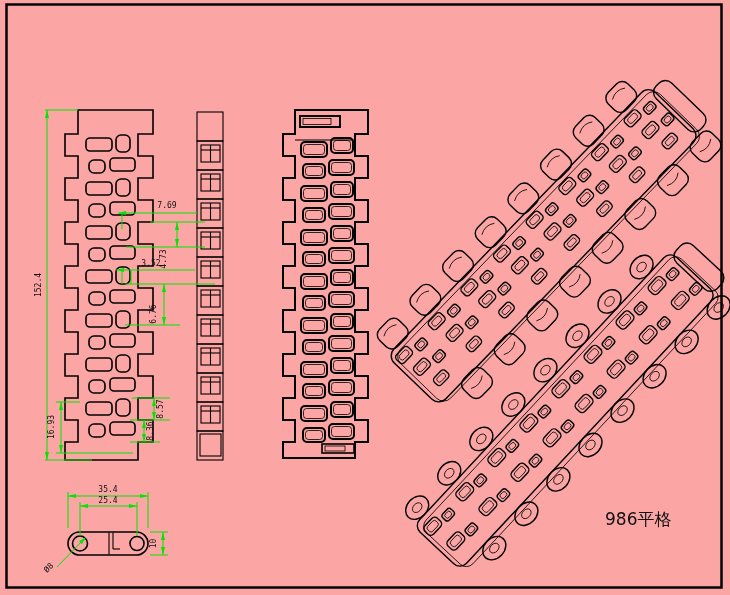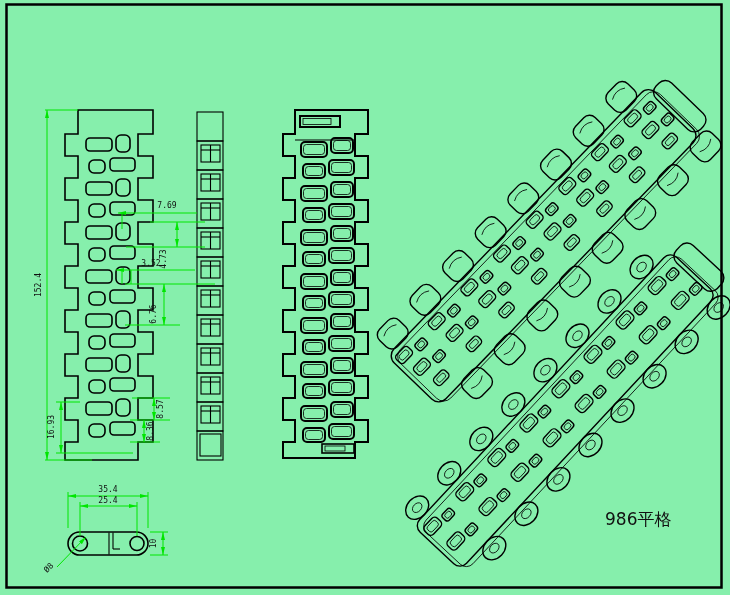--- a/index.html
+++ b/index.html
@@ -1,16 +1,16 @@
 <!DOCTYPE html>
 <html><head>
 <meta charset="utf-8">
 <style>
   html,body{margin:0;padding:0;background:#ffffff;}
-  #stage{position:relative;width:730px;height:595px;background:#86efac;overflow:hidden;
+  #stage{position:relative;width:730px;height:595px;background:#fca5a5;overflow:hidden;
          font-family:"Liberation Sans",sans-serif;}
   svg{display:block}
   .ol   {fill:none;stroke:#000;stroke-width:1.6;stroke-linejoin:miter;}
   .ol2  {fill:none;stroke:#000;stroke-width:2;stroke-linejoin:miter;}
   .thin {fill:none;stroke:#000;stroke-width:1.1;}
   .xthin{fill:none;stroke:#000;stroke-width:0.8;}
   .med  {fill:none;stroke:#000;stroke-width:1.4;}
   .dim  {fill:none;stroke:#00e600;stroke-width:1;}
   .dimtxt{fill:#111;font:8px "DejaVu Sans Mono",monospace;}
   .title {fill:#111;font:17px "DejaVu Sans",sans-serif;}

